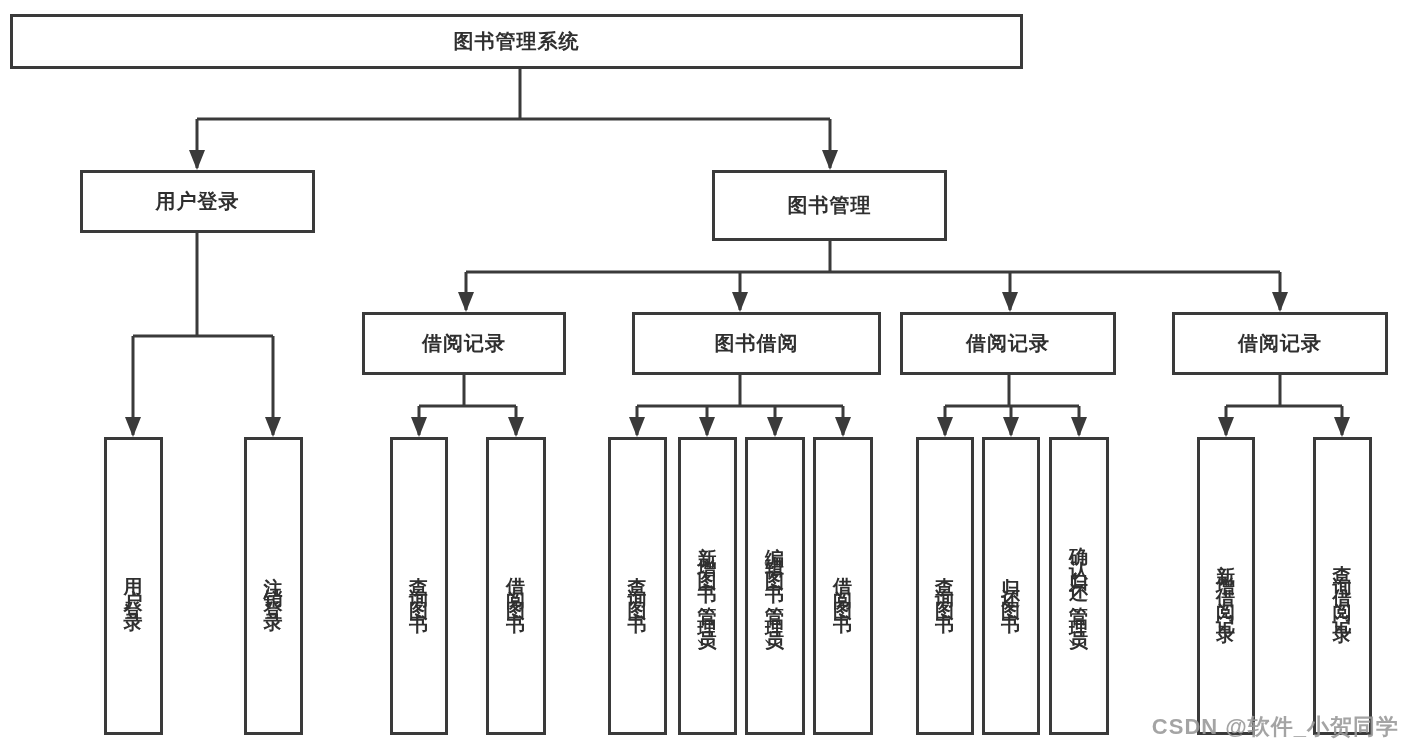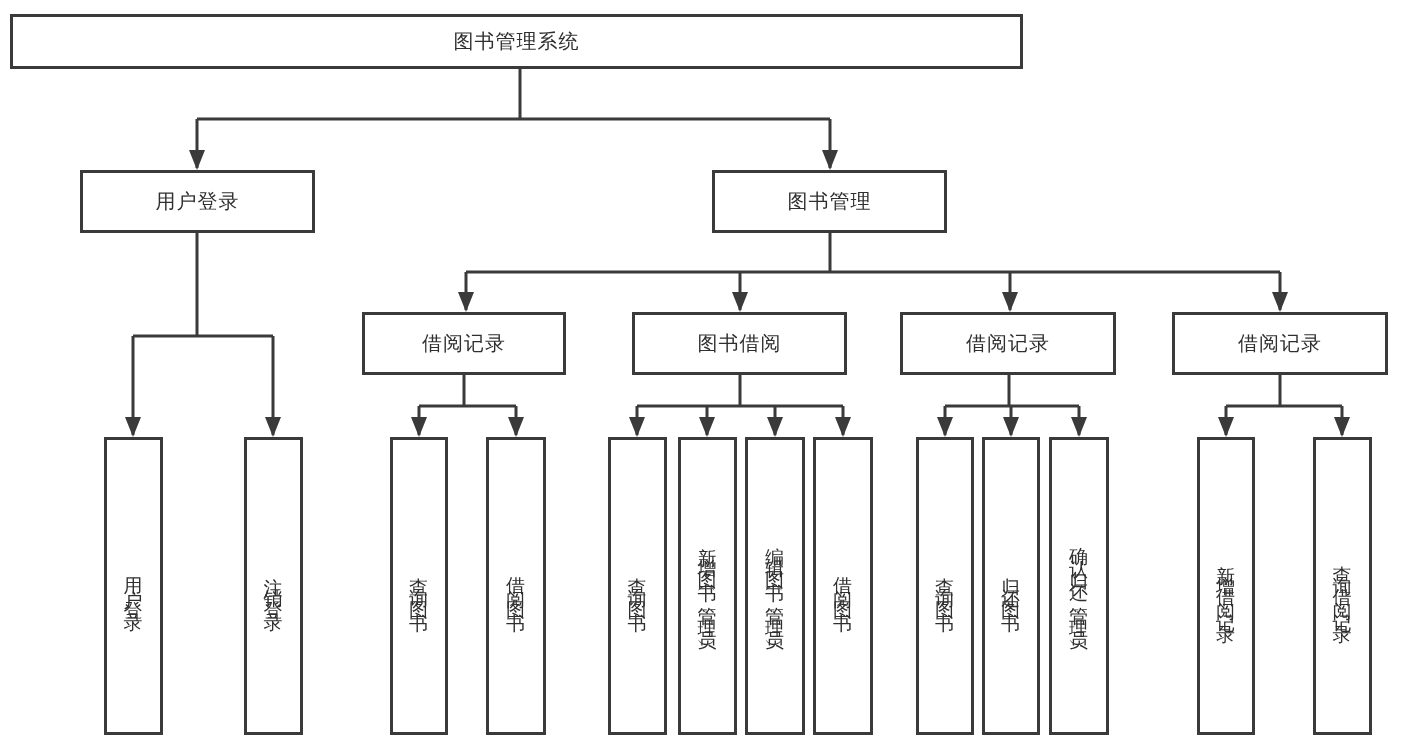--- a/index.html
+++ b/index.html
@@ -6,20 +6,21 @@
   body {
     font-family: "Liberation Sans", "DejaVu Sans", sans-serif;
     background: #ffffff;
   }
   #stage {
     position: relative;
     width: 1405px;
     height: 747px;
     background: #ffffff;
     overflow: hidden;
+    font-weight: bold;
   }
   #connectors {
     position: absolute;
     left: 0; top: 0;
     z-index: 0;
   }
   .box {
     position: absolute;
     box-sizing: border-box;
     background: #ffffff;
@@ -80,28 +81,28 @@
              M1218,417 L1234,417 L1226,437 Z M1334,417 L1350,417 L1342,437 Z" fill="#3a3a3a"></path>
   </svg>
 
   <div class="box h" style="left:10px;top:14px;width:1013px;height:55px">
     <span>图书管理系统</span>
   </div>
 
   <div class="box h" style="left:80px;top:170px;width:235px;height:63px">
     <span>用户登录</span>
   </div>
-  <div class="box h" style="left:712px;top:170px;width:235px;height:63px">
+  <div class="box h" style="left:712px;top:170px;width:235px;height:71px">
     <span>图书管理</span>
   </div>
 
   <div class="box h" style="left:362px;top:312px;width:204px;height:63px">
     <span>借阅记录</span>
   </div>
-  <div class="box h" style="left:632px;top:312px;width:215px;height:63px">
+  <div class="box h" style="left:632px;top:312px;width:249px;height:63px">
     <span>图书借阅</span>
   </div>
   <div class="box h" style="left:900px;top:312px;width:216px;height:63px">
     <span>借阅记录</span>
   </div>
   <div class="box h" style="left:1172px;top:312px;width:216px;height:63px">
     <span>借阅记录</span>
   </div>
 
   <div class="box v" style="left:104px;top:437px;width:59px;height:298px">
@@ -141,14 +142,15 @@
     <span>确认归还（管理员）</span>
   </div>
 
   <div class="box v" style="left:1197px;top:437px;width:58px;height:298px">
     <span>新增借阅记录</span>
   </div>
   <div class="box v" style="left:1313px;top:437px;width:59px;height:298px">
     <span>查询借阅记录</span>
   </div>
 
+  <div id="watermark">CSDN @软件_小贺同学</div>
 
 </div>
 
 </body></html>

